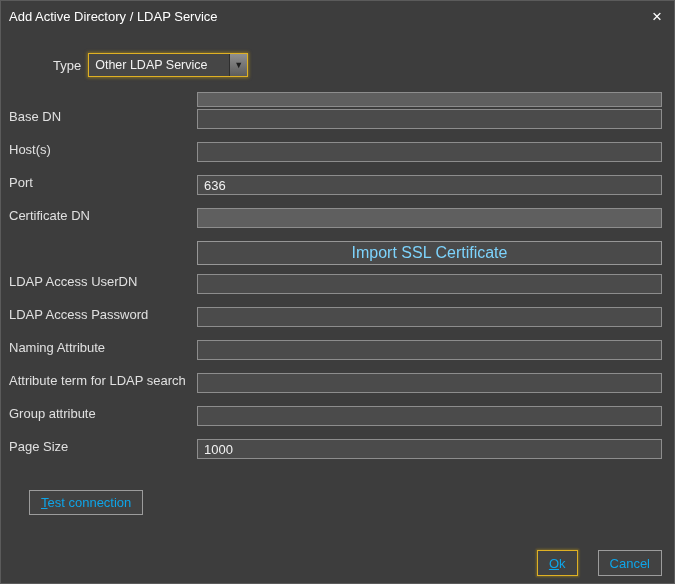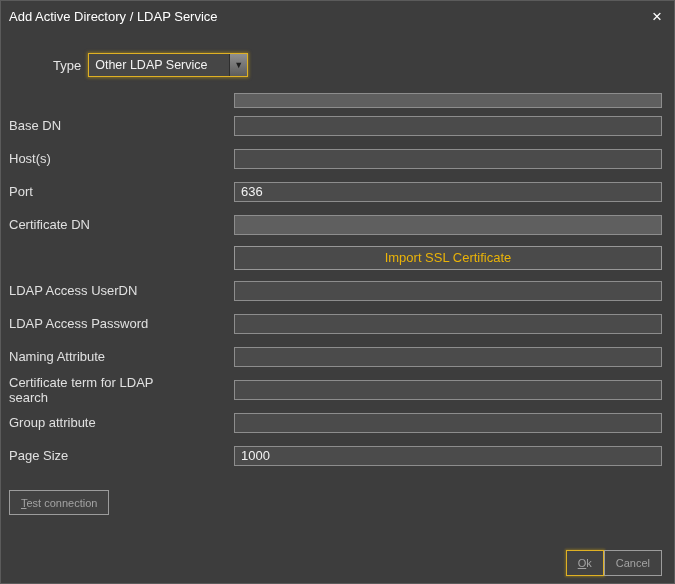--- a/index.html
+++ b/index.html
@@ -36,52 +36,53 @@
   .dd-text { flex: 1; display: flex; align-items: center; padding-left: 6px; font-size: 12.5px; white-space: nowrap; overflow: hidden; color: #f2f2f2; border-radius: 11px; }
   .dd-arrow {
     width: 18px;
     background: linear-gradient(#909090, #5c5c5c);
     border-left: 1px solid #2e2e2e;
     color: #1d1d1d; font-size: 9px;
     display: flex; align-items: center; justify-content: center;
   }
 
   .form { margin-top: 15px; }
-  .row { display: flex; align-items: center; height: 33px; padding: 0 12px 0 8px; gap: 37px; }
+  .row { display: flex; height: 33px; padding: 0 12px 0 8px; }
   .row.slim { height: 17px; }
   .lbl { width: 188px; flex: none; padding-right: 8px; color: #e0e0e0; }
   .spacer { width: 188px; flex: none; }
   .txt {
     flex: 1; height: 20px;
     background: #4b4b4b;
     border: 1px solid #8d8d8d;
     color: #f2f2f2;
     font-family: inherit; font-size: 13px;
     padding: 6px 6px;
     outline: none;
   }
   .txt.muted { background: #5f5f5f; }
   .txt.thin { height: 15px; }
 
   .btn-wide {
     flex: 1; height: 24px;
     background: #4a4a4a;
     border: 1px solid #979797;
-    color: #eab308;
-    font-family: inherit; font-size: 13px;
+    color: #7dd3fc;
+    font-family: inherit; font-size: 16px;
     cursor: pointer;
   }
 
   .btn {
     background: #424242;
     border: 1px solid #9c9c9c;
-    color: #a3a3a3;
-    font-family: inherit; font-size: 11px;
+    color: #0ea5e9;
+    font-family: inherit; font-size: 13px;
     height: 25px; padding: 0 11px;
     cursor: pointer;
+    margin-left: 20px;
   }
   .btn.gold {
     border: 1px solid #dfb124;
     box-shadow: 0 0 2px 1px rgba(190,150,20,0.45);
   }
   .test-wrap { margin: 18px 0 0 8px; }
 
   .footer { position: absolute; right: 12px; bottom: 7px; display: flex; }
   .footer .btn { height: 26px; min-width: 38px; }
 
@@ -146,21 +147,21 @@
       <span class="lbl">LDAP Access Password</span>
       <input class="txt" value="" style="">
     </div>
 
     <div class="row">
       <span class="lbl">Naming Attribute</span>
       <input class="txt" value="" style="">
     </div>
 
     <div class="row">
-      <span class="lbl">Certificate term for LDAP search</span>
+      <span class="lbl">Attribute term for LDAP search</span>
       <input class="txt" value="" style="">
     </div>
 
     <div class="row">
       <span class="lbl">Group attribute</span>
       <input class="txt" value="" style="">
     </div>
 
     <div class="row">
       <span class="lbl">Page Size</span>

